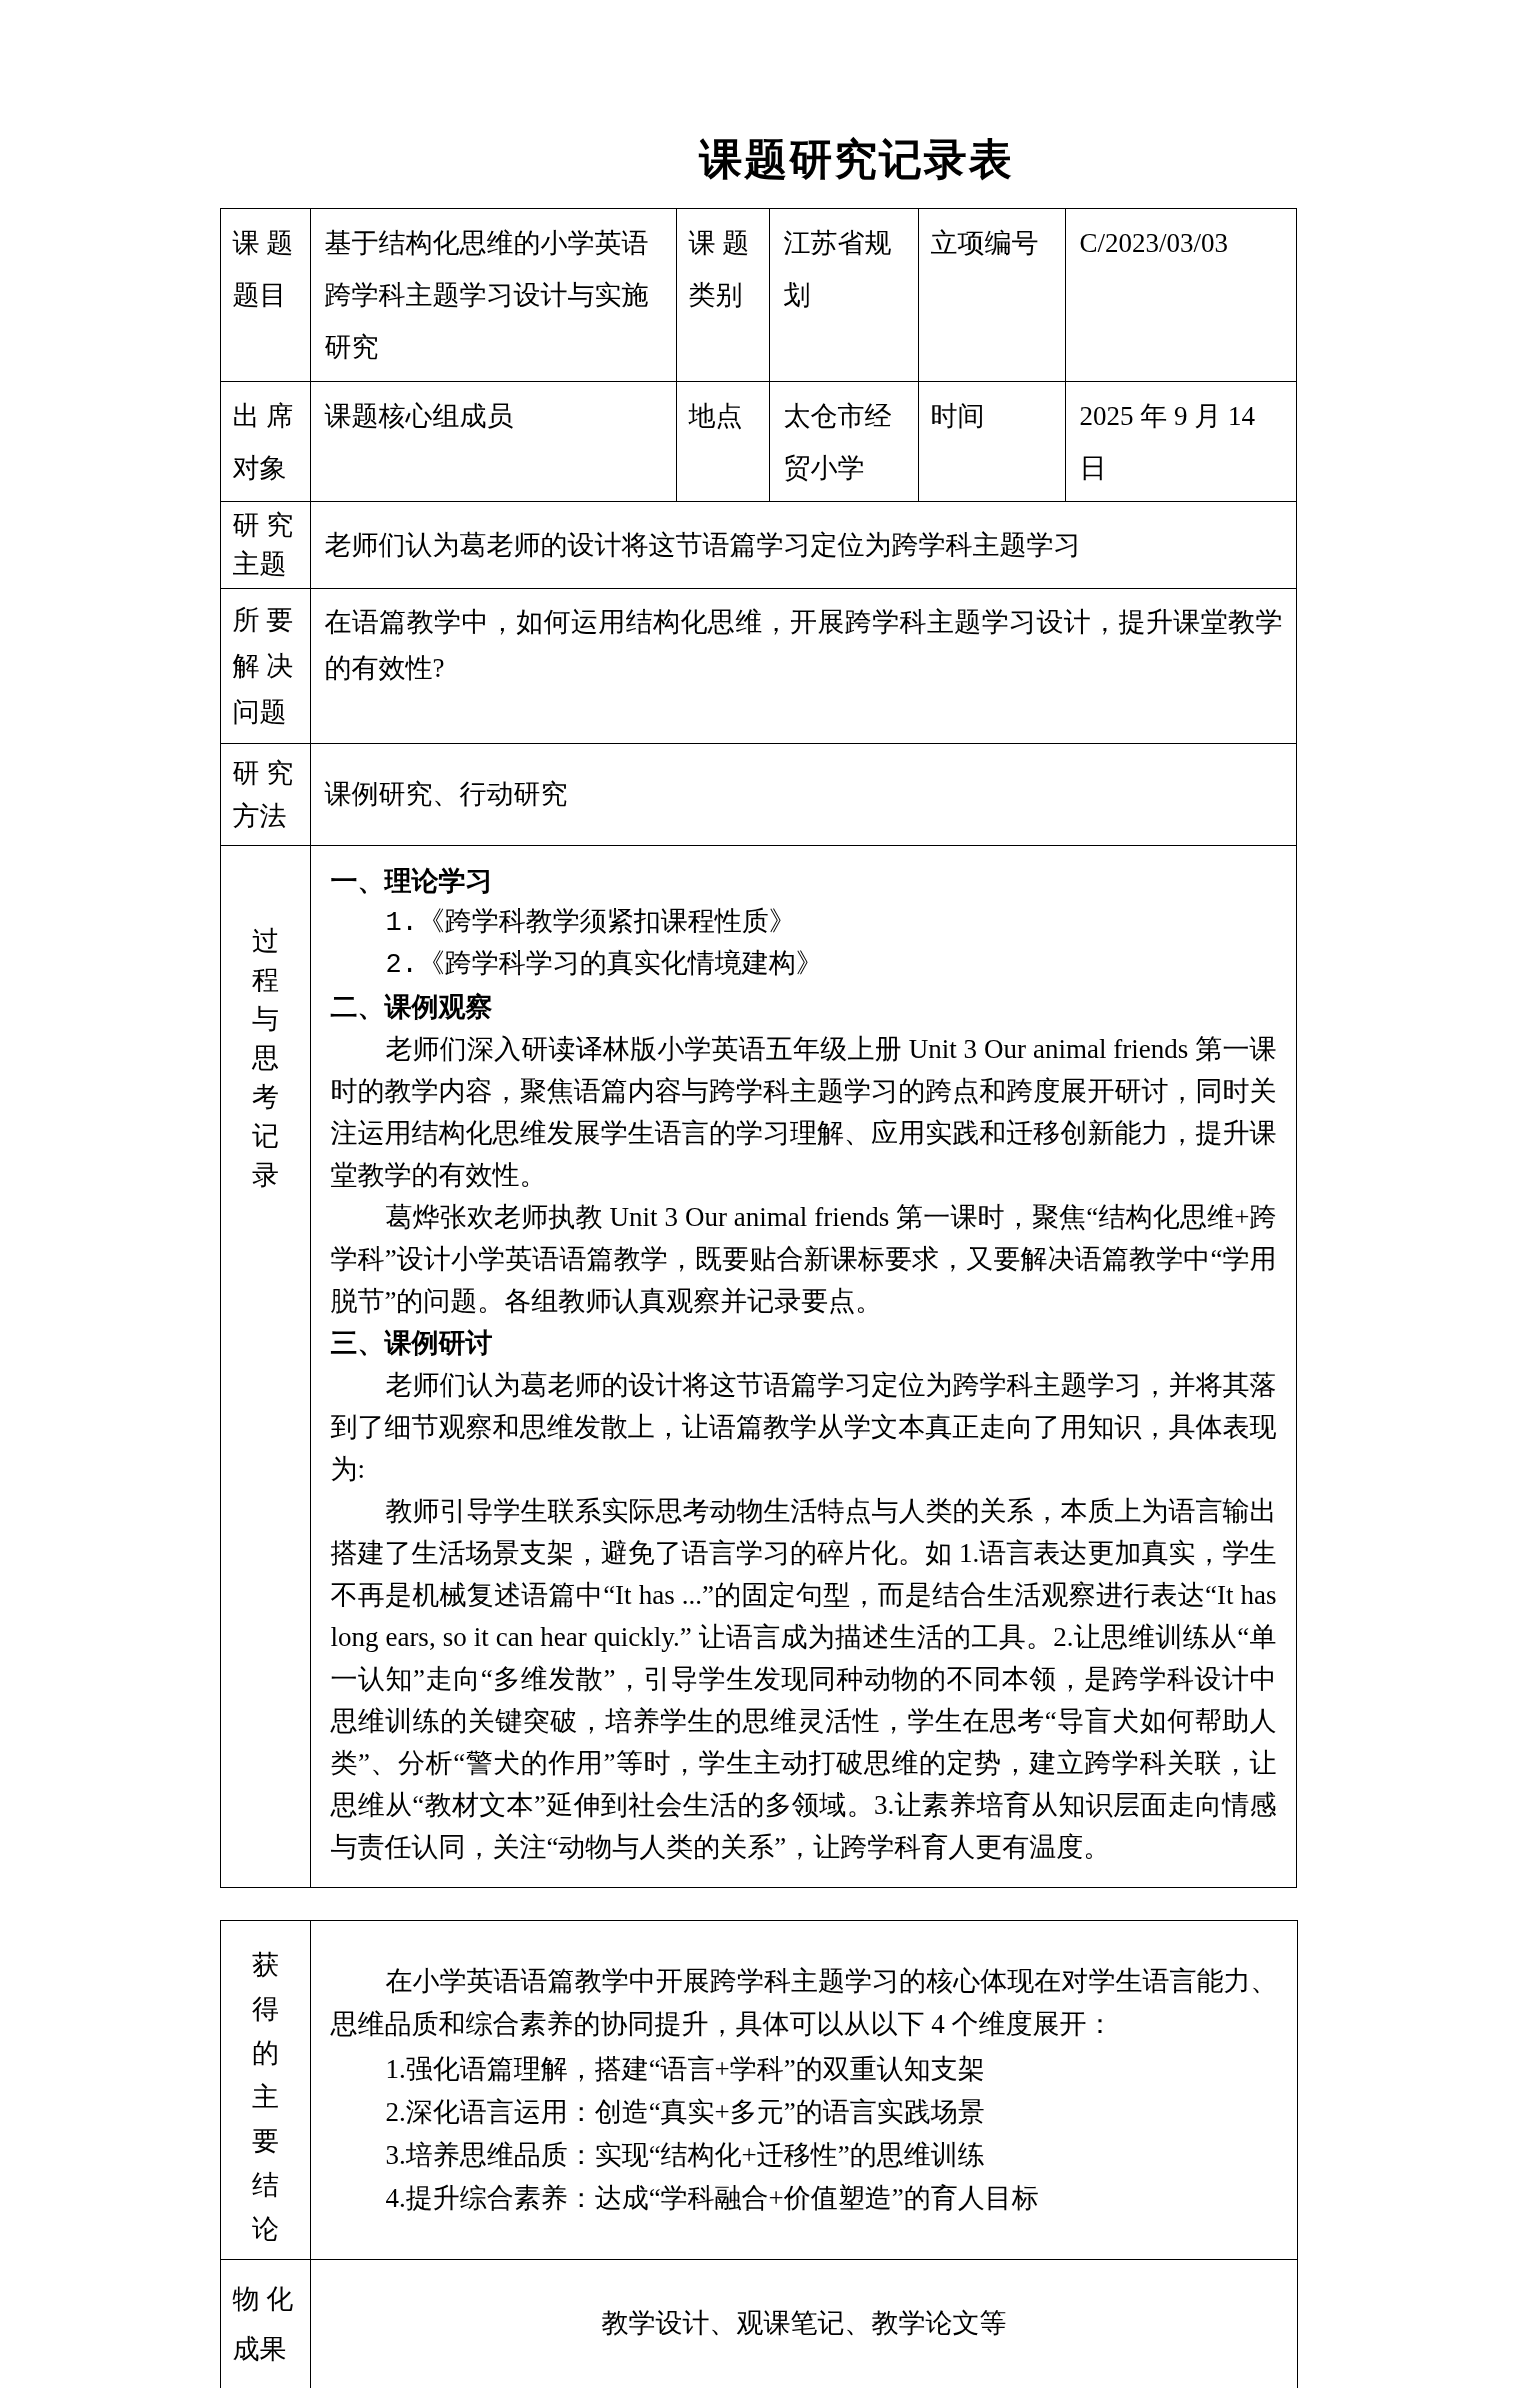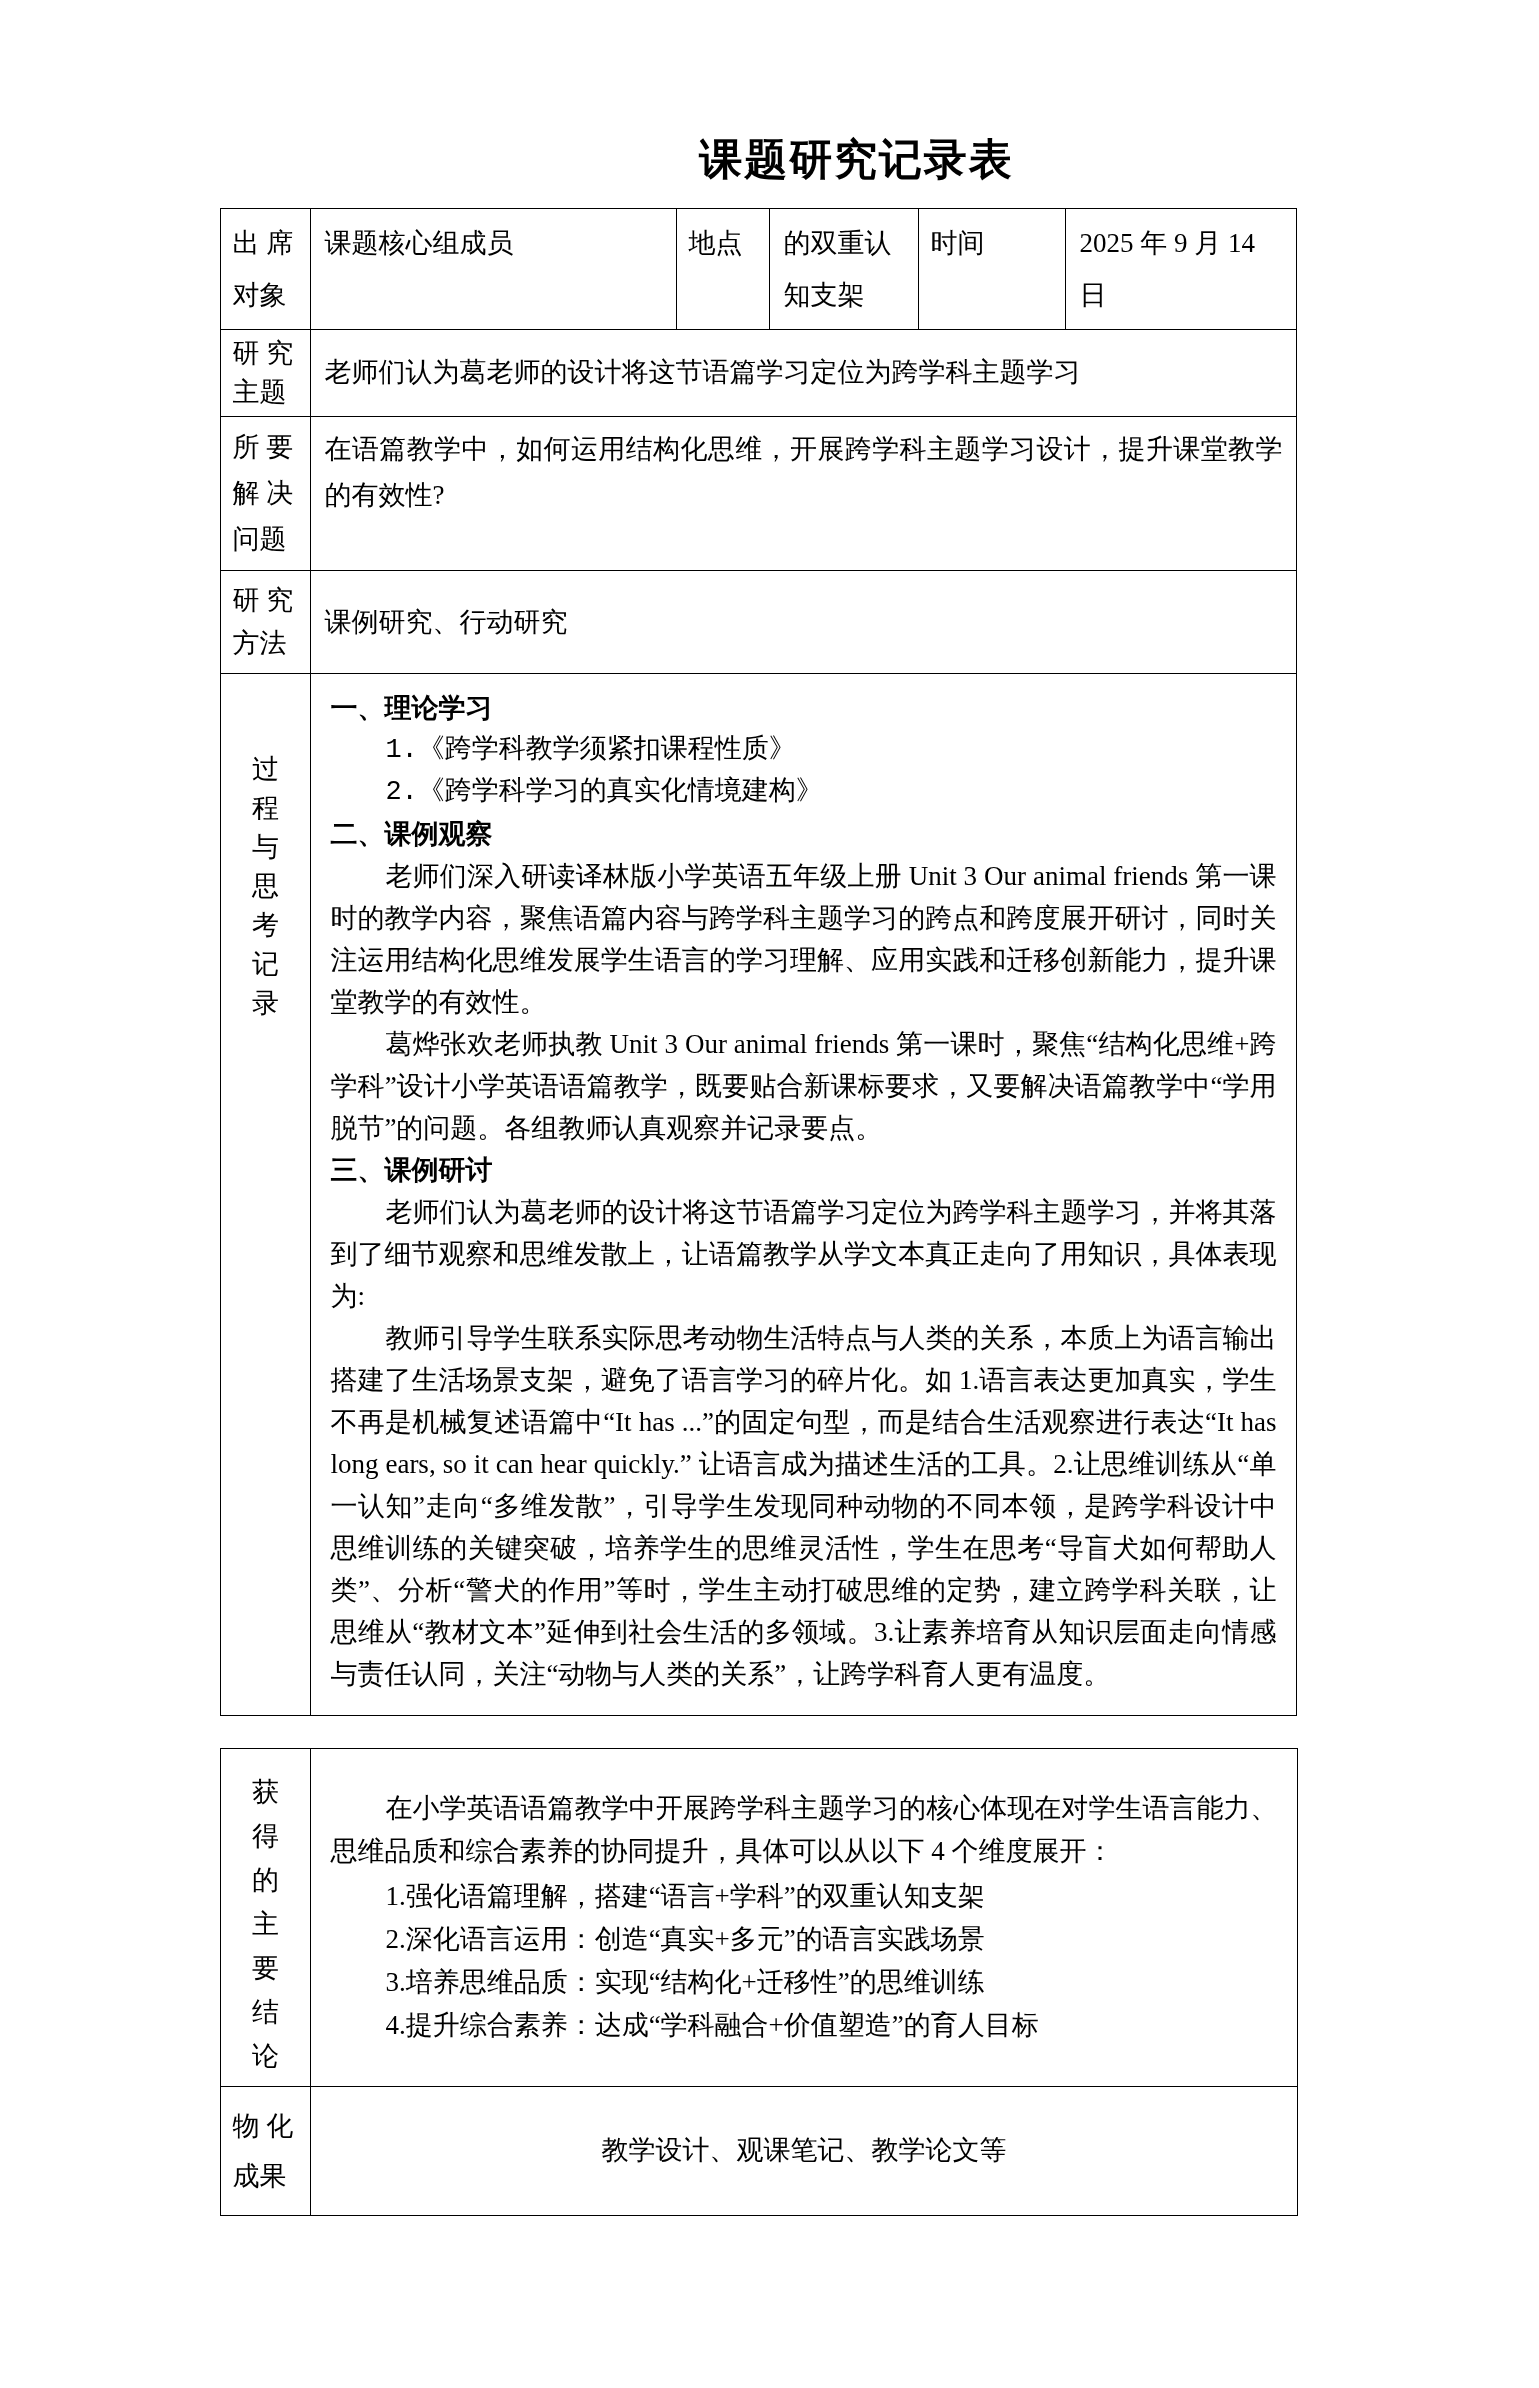--- a/index.html
+++ b/index.html
@@ -90,26 +90,36 @@
   <table>
     <colgroup>
       <col style="width:90px">
         <col style="width:366px">
         <col style="width:93px">
       <col style="width:149px">
         <col style="width:147px">
         <col style="width:231px">
     </colgroup>
     <tbody>
+        <tr class="r1" style="height:144px">
+      <td class="lbl">课 题
+题目</td>
+      <td class="val">基于结构化思维的小学英语跨学科主题学习设计与实施研究</td>
+      <td class="lbl">课 题
+类别</td>
+      <td class="val">江苏省规划</td>
+      <td class="lbl">立项编号</td>
+      <td class="val">C/2023/03/03</td>
+    </tr>
     <tr class="r2" style="height:97px">
       <td class="lbl">出 席
 对象</td>
       <td class="val">课题核心组成员</td>
       <td class="lbl">地点</td>
-      <td class="val">的双重认知支架</td>
+      <td class="val">太仓市经贸小学</td>
       <td class="lbl">时间</td>
       <td class="val">2025 年 9 月 14 日</td>
     </tr>
     <tr class="r3" style="height:72px">
       <td class="lbl">研 究
 主题</td>
       <td class="val" colspan="5">老师们认为葛老师的设计将这节语篇学习定位为跨学科主题学习</td>
     </tr>
     <tr class="r4" style="height:146px">
       <td class="lbl">所 要

